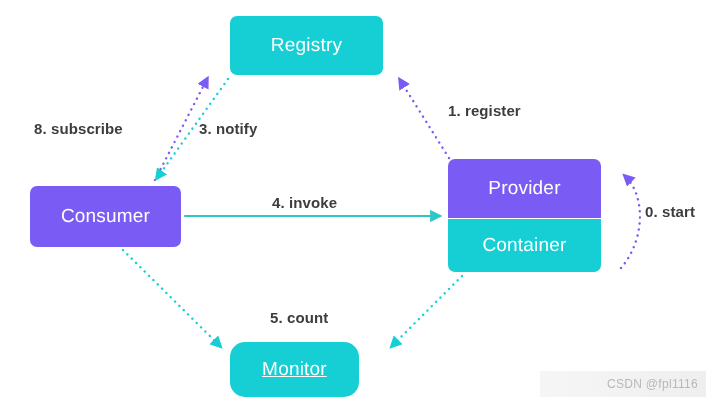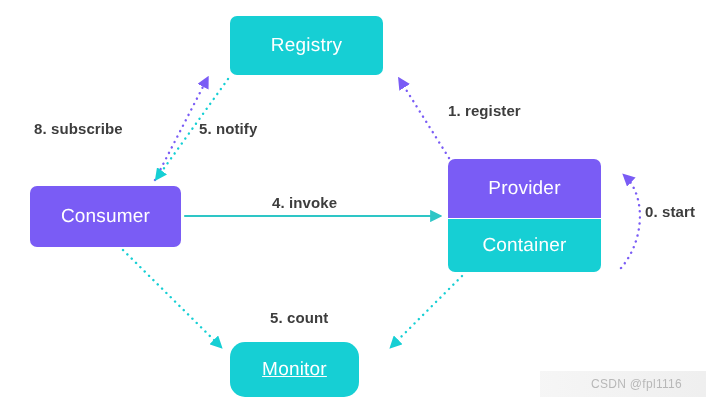--- a/index.html
+++ b/index.html
@@ -90,21 +90,21 @@
   #watermark {
     position: absolute;
     left: 540px;
     top: 371px;
     width: 166px;
     height: 26px;
     background: linear-gradient(to right, rgba(244,244,244,0.85), rgba(238,238,238,0.95));
     display: flex;
     align-items: center;
     justify-content: flex-end;
-    padding-right: 24px;
+    padding-right: 8px;
     box-sizing: border-box;
   }
   #watermark-text {
     color: #b8b8b8;
     font-size: 12px;
     letter-spacing: 0.3px;
   }
 </style>
 </head>
 <body>
@@ -155,21 +155,21 @@
     <div class="node node-cyan" id="node-container">
       <span>Container</span>
     </div>
   </div>
 
   <div class="node node-cyan" id="node-monitor">
     <span>Monitor</span>
   </div>
 
   <div class="edge-label" id="label-subscribe">8. subscribe</div>
-  <div class="edge-label" id="label-notify">5. notify</div>
+  <div class="edge-label" id="label-notify">3. notify</div>
   <div class="edge-label" id="label-register">1. register</div>
   <div class="edge-label" id="label-start">0. start</div>
   <div class="edge-label" id="label-invoke">4. invoke</div>
   <div class="edge-label" id="label-count">5. count</div>
 
   <div id="watermark">
     <span id="watermark-text">CSDN @fpl1116</span>
   </div>
 
 </div>

